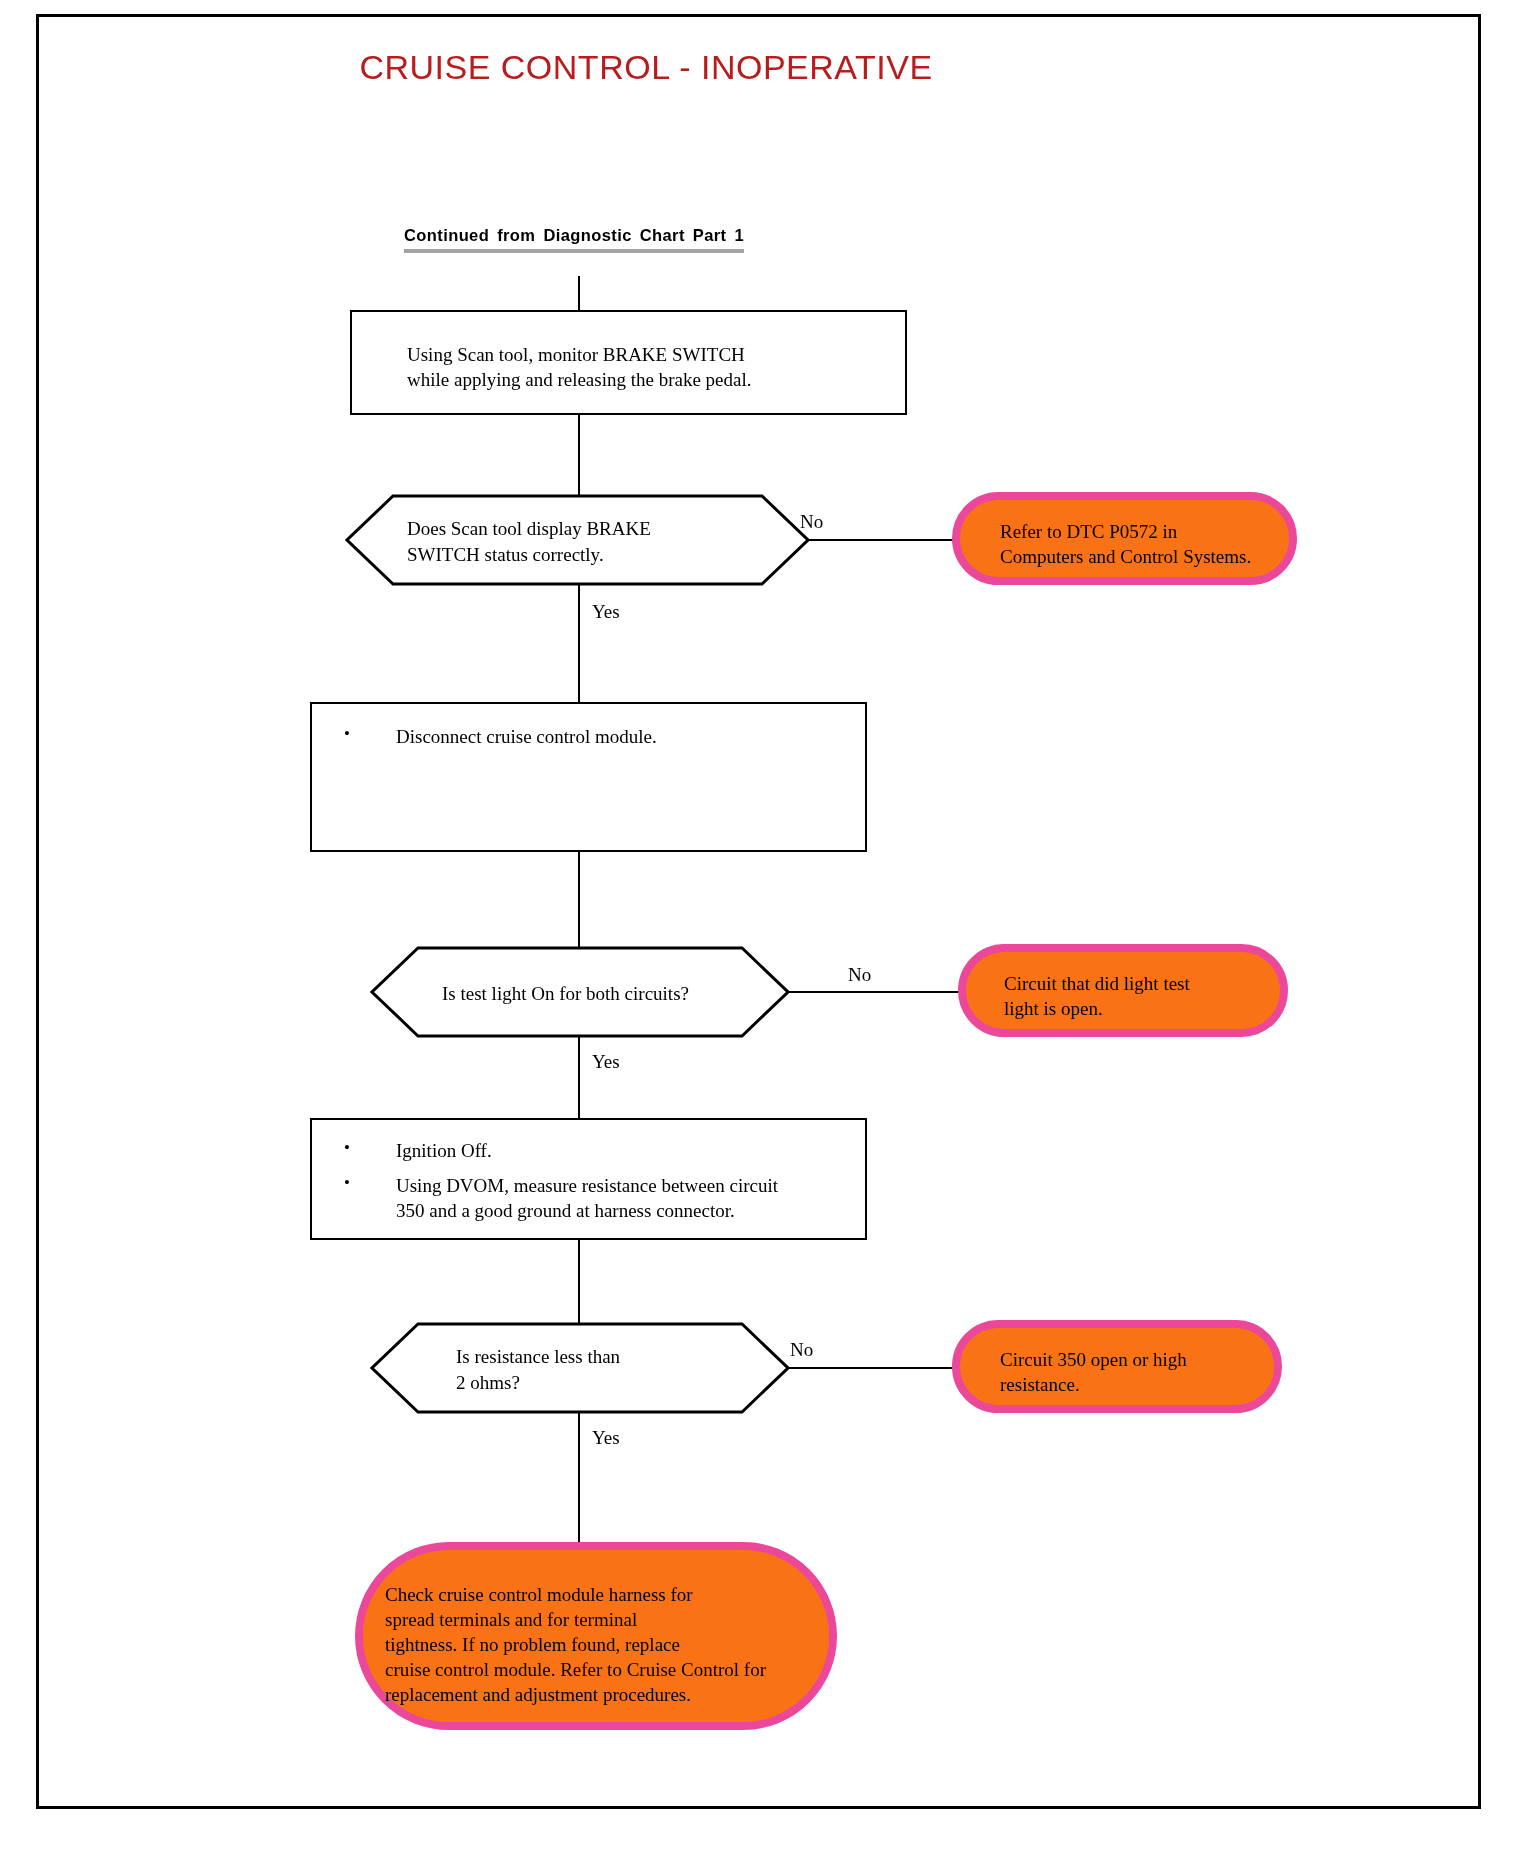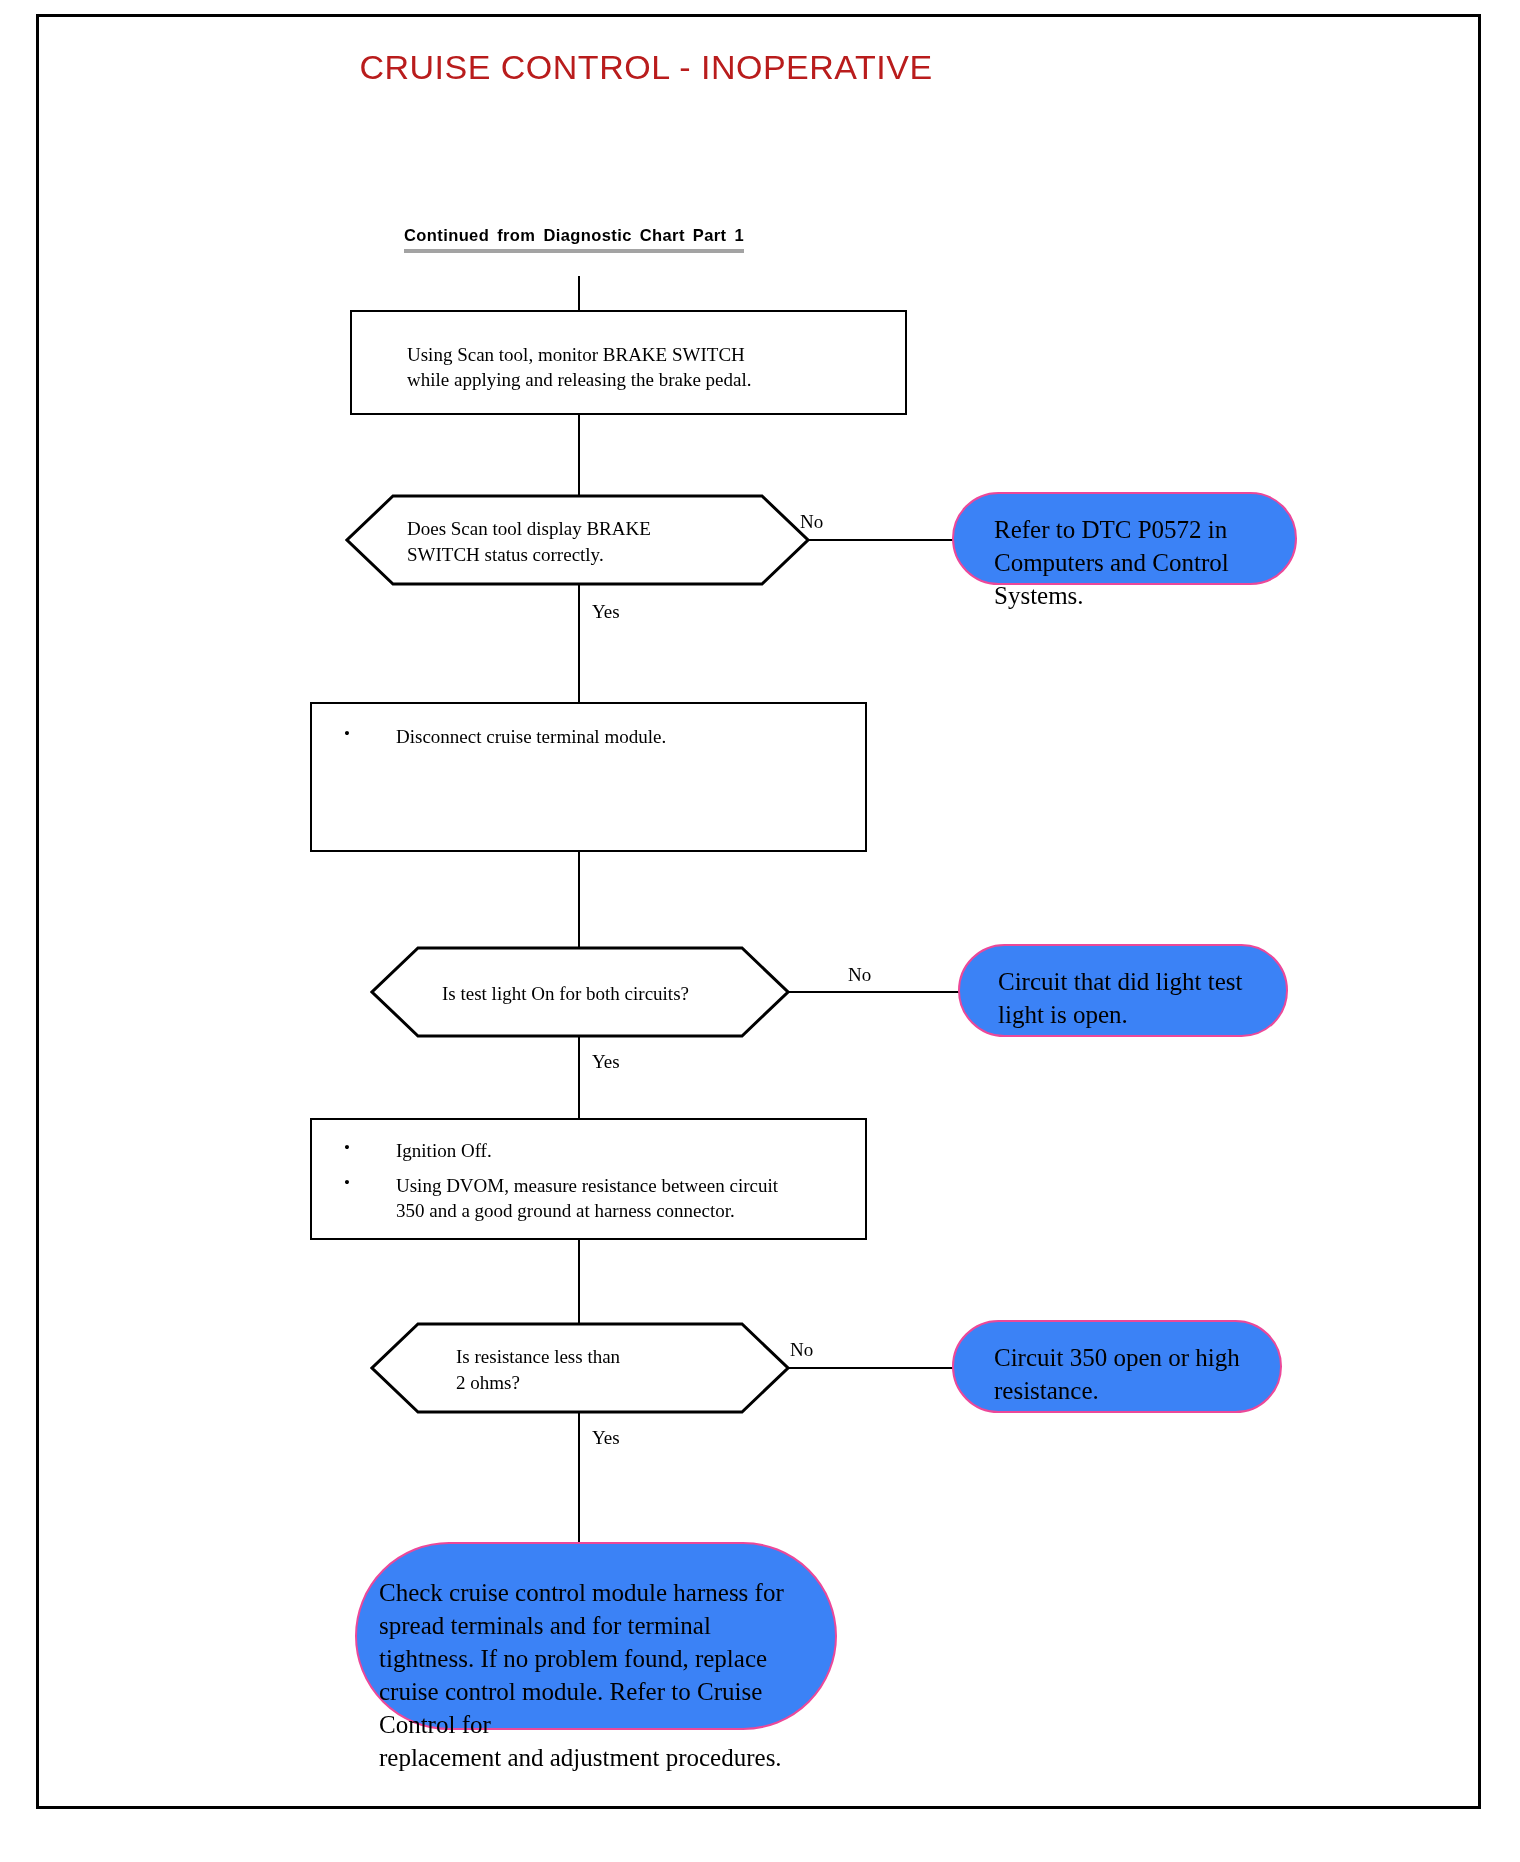--- a/index.html
+++ b/index.html
@@ -121,24 +121,24 @@
     left: 62px;
     top: 22px;
     font-size: 19px;
     line-height: 1.35;
     white-space: pre-line;
   }
 
   
   .term-box {
     position: absolute;
-    border: 2px solid #ec4899;
-    background: #3b82f6;
+    border: 8px solid #ec4899;
+    background: #f97316;
     box-sizing: border-box;
-    font-size: 25px;
+    font-size: 19px;
     line-height: 1.32;
   }
   .term-box .term-text {
     position: absolute;
     white-space: pre-line;
   }
 
   
   .branch-label {
     position: absolute;
@@ -189,21 +189,21 @@
 <div class="term-box" style="left:952px; top:492px; width:345px; height:93px; border-radius:47px;">
   <div class="term-text" style="left:40px; top:19px;">Refer to DTC P0572 in
 Computers and Control Systems.</div>
 </div>
 
 <div class="vline" style="left:578px; top:585px; height:117px;"></div>
 <div class="branch-label" style="left:592px; top:602px;">Yes</div>
 
 <div class="proc-box" style="left:310px; top:702px; width:557px; height:150px;">
   <ul>
-    <li>Disconnect cruise terminal module.</li>
+    <li>Disconnect cruise control module.</li>
   </ul>
 </div>
 
 <div class="vline" style="left:578px; top:852px; height:95px;"></div>
 
 <div class="hexagon" style="left:370px; top:946px; width:420px; height:92px;">
   <svg width="420" height="92" viewBox="0 0 420 92">
     <polygon points="48,2 372,2 418,46 372,90 48,90 2,46" fill="#ffffff" stroke="#000000" stroke-width="3"></polygon>
   </svg>
   <div class="hex-text" style="left:60px; top:35px;margin-left:12px;">Is test light On for both circuits?</div>

